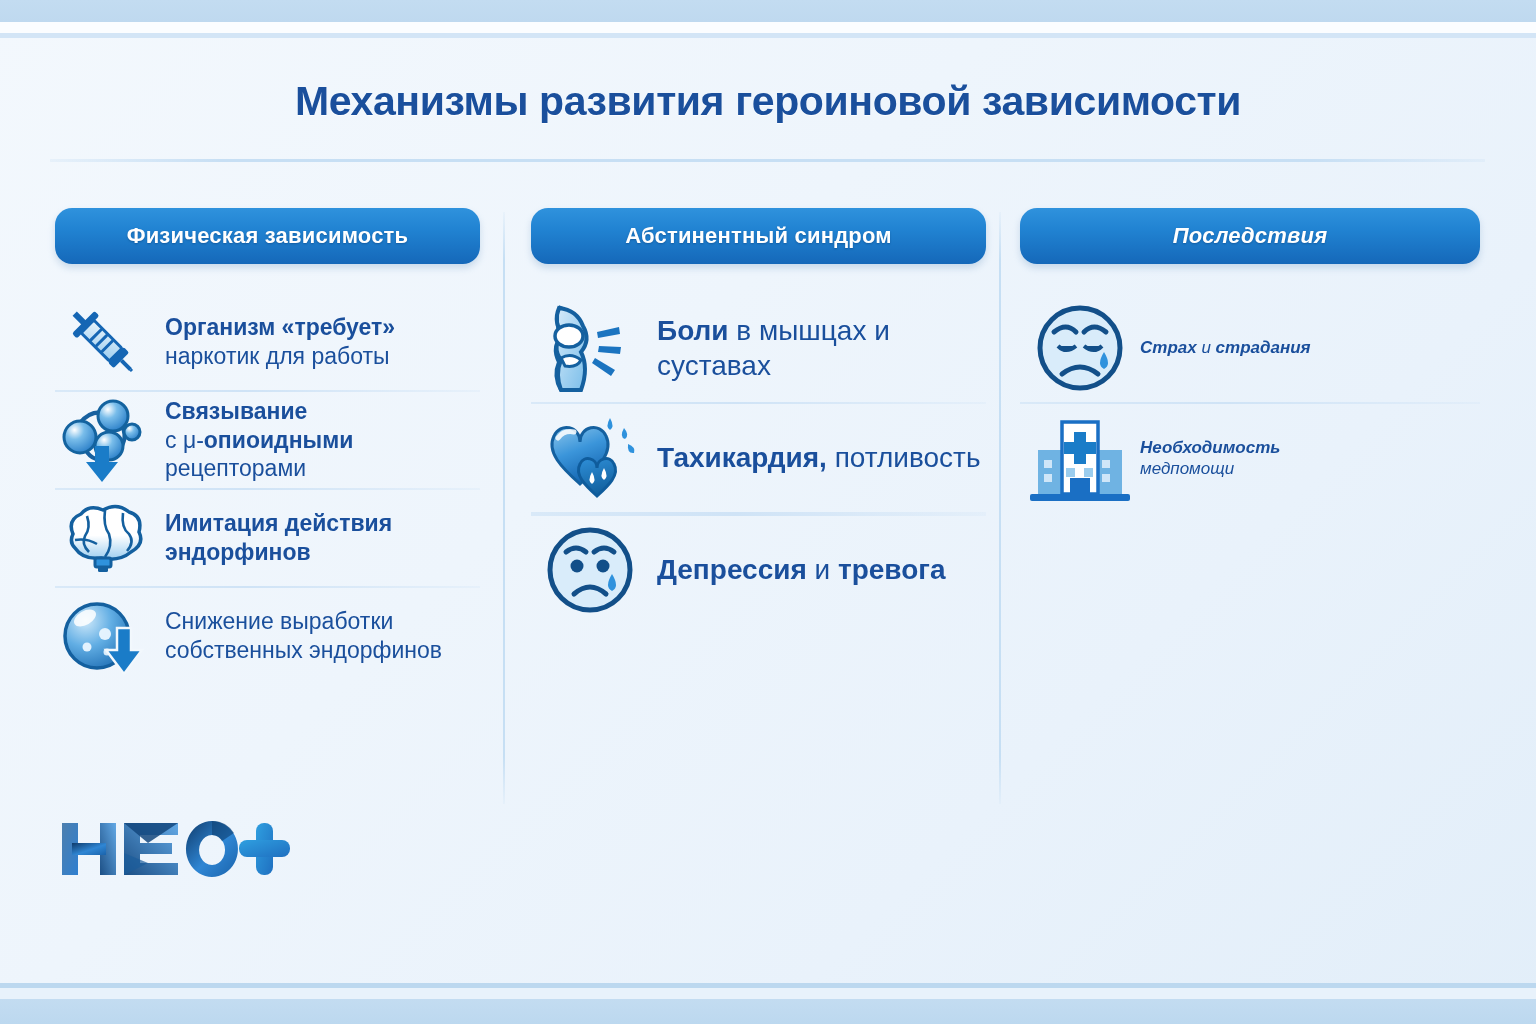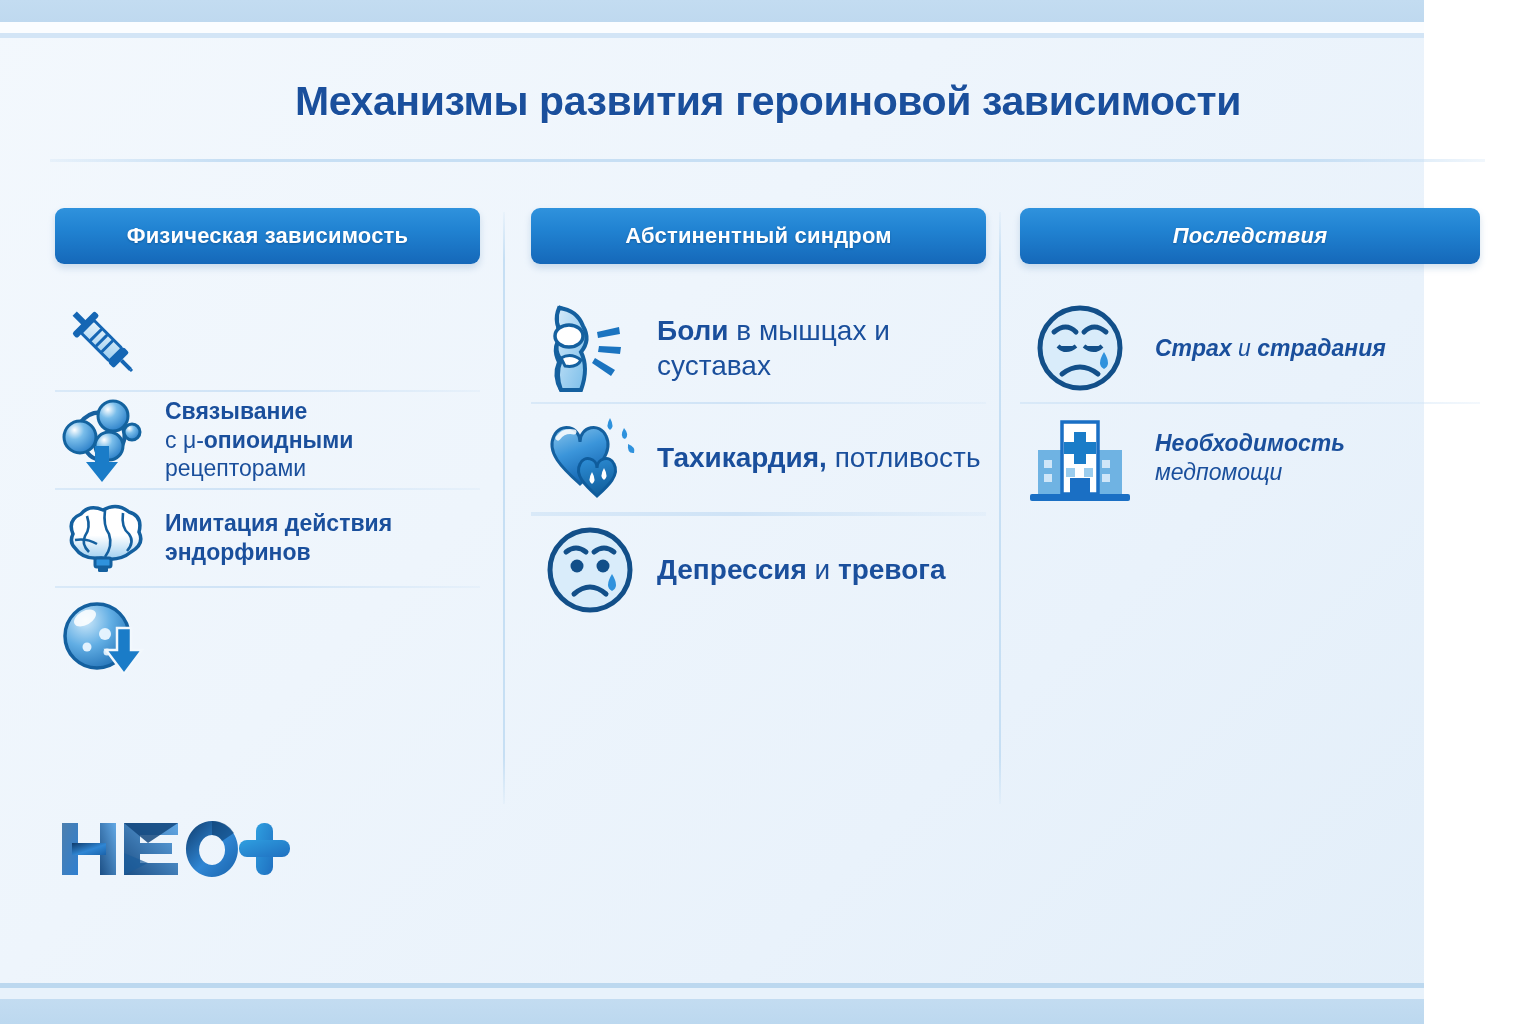--- a/index.html
+++ b/index.html
@@ -3,21 +3,21 @@
 <meta charset="utf-8">
 <style>
   * { box-sizing: border-box; margin: 0; padding: 0; }
   html, body {
     width: 1536px; height: 1024px;
     font-family: "Liberation Sans", sans-serif;
     overflow: hidden;
   }
   #canvas {
     position: relative;
-    width: 1424px; height: 1024px;
+    width: 1536px; height: 1024px;
     background: linear-gradient(135deg, #f3f8fd 0%, #eef5fc 40%, #e9f2fb 70%, #e2eef9 100%);
   }
   
   .band-top-fill { position:absolute; left:0; top:0; width:100%; height:22px;
     background: linear-gradient(180deg,#c3dcf1 0%, #bfd9ef 100%); }
   .band-top-gap  { position:absolute; left:0; top:22px; width:100%; height:11px; background:#fbfdff; }
   .band-top-line { position:absolute; left:0; top:33px; width:100%; height:5px; background:#d3e5f6; }
   .band-bot-line { position:absolute; left:0; top:983px; width:100%; height:5px; background:#bcd8ef; }
   .band-bot-gap  { position:absolute; left:0; top:988px; width:100%; height:11px; background:#e8f2fb; }
   .band-bot-fill { position:absolute; left:0; top:999px; width:100%; height:25px;
@@ -43,21 +43,21 @@
   .col-3 { left: 1020px; width: 460px; font-style: italic; }
 
   .vdiv { position: absolute; top: 212px; width: 2px; height: 592px;
           background: linear-gradient(180deg, rgba(196,222,243,0.15), #c6dff4 8%, #c6dff4 92%, rgba(196,222,243,0.15)); }
   .vdiv-1 { left: 503px; }
   .vdiv-2 { left: 999px; }
 
   .chip {
     position: relative;
     height: 56px;
-    border-radius: 9px;
+    border-radius: 17px;
     background: linear-gradient(180deg, #2f92dd 0%, #2183d2 38%, #1568b9 100%);
     box-shadow: 0 4px 7px rgba(120,160,200,0.33);
     display: flex; align-items: center;
   }
   .chip-label {
     width: 100%; text-align: center;
     color: #ffffff; font-size: 22px; font-weight: bold;
     letter-spacing: 0.2px;
     text-shadow: 0 1px 2px rgba(8,60,115,0.45);
   }
@@ -72,21 +72,21 @@
 
   
   .col-1 .item { min-height: 96px; }
   .col-1 .item-icon { width: 96px; }
   .col-1 .item-text { font-size: 23px; margin-left: 14px; }
   .col-2 .item { min-height: 108px; }
   .col-2 .item-icon { width: 118px; }
   .col-2 .item-text { font-size: 28px; margin-left: 8px; }
   .col-3 .item { min-height: 108px; }
   .col-3 .item-icon { width: 120px; }
-  .col-3 .item-text { font-size: 23px; margin-left: 15px; }
+  .col-3 .item-text { font-size: 17px; margin-left: 0; }
 
   .logo {
     position: absolute; left: 60px; top: 818px;
     height: 62px; display: flex; align-items: center;
   }
 </style>
 </head>
 <body>
 
 <div id="canvas">
@@ -126,20 +126,24 @@
                 <rect x="40" y="68" width="4" height="13" fill="#1566b4"></rect>
                 <path d="M42 81 L42 83" stroke="#1566b4" stroke-width="3"></path>
                 <g stroke="#1566b4" stroke-width="3" stroke-linecap="round">
                   <line x1="35" y1="32" x2="49" y2="32"></line>
                   <line x1="35" y1="40" x2="49" y2="40"></line>
                   <line x1="35" y1="48" x2="49" y2="48"></line>
                 </g>
               </g>
             </svg>
           </div>
+          <div class="item-text">
+            <div><span class="b">Организм «требует»</span></div>
+            <div><span class="r">наркотик для работы</span></div>
+          </div>
         </div>
         <div class="hr"></div>
 
         <div class="item">
           <div class="item-icon">
             <svg width="92" height="92" viewBox="0 0 92 92">
               <defs>
                 <radialGradient id="sph" cx="0.33" cy="0.28" r="0.85">
                   <stop offset="0" stop-color="#ffffff"></stop>
                     <stop offset="0.35" stop-color="#79bdea"></stop>
@@ -200,20 +204,24 @@
                     <stop offset="1" stop-color="#1767ae"></stop>
                 </radialGradient>
               </defs>
               <circle cx="40" cy="42" r="32" fill="url(#ball)" stroke="#14609f" stroke-width="3.5"></circle>
               <ellipse cx="28" cy="24" rx="12" ry="7" fill="#ffffff" opacity="0.85" transform="rotate(-30 28 24)"></ellipse>
               <circle cx="48" cy="40" r="6" fill="#eaf6ff" opacity="0.95"></circle>
               <circle cx="30" cy="53" r="4.5" fill="#eaf6ff" opacity="0.95"></circle>
               <circle cx="50" cy="58" r="3.5" fill="#eaf6ff" opacity="0.9"></circle>
               <path d="M60 34 h14 v22 h11 L67 80 L49 56 h11 z" fill="#1a7cc8" stroke="#f2f8fd" stroke-width="2.5"></path>
             </svg>
+          </div>
+          <div class="item-text">
+            <div><span class="r">Снижение выработки</span></div>
+            <div><span class="r">собственных эндорфинов</span></div>
           </div>
         </div>
 
       </div>
     </div>
 
     <div class="col col-2">
       <div class="chip">
         <span class="chip-label">Абстинентный синдром</span>
       </div>

